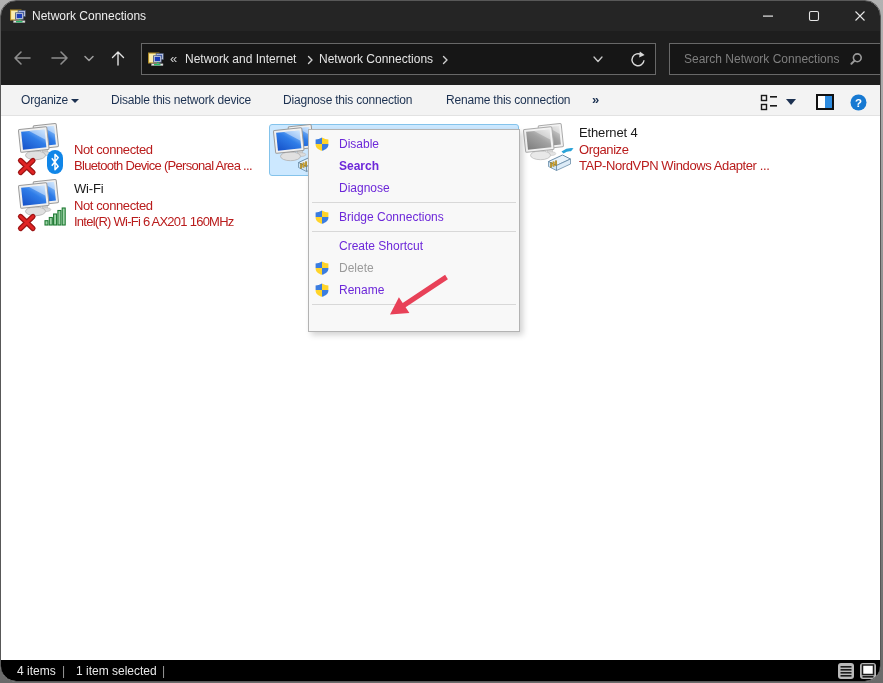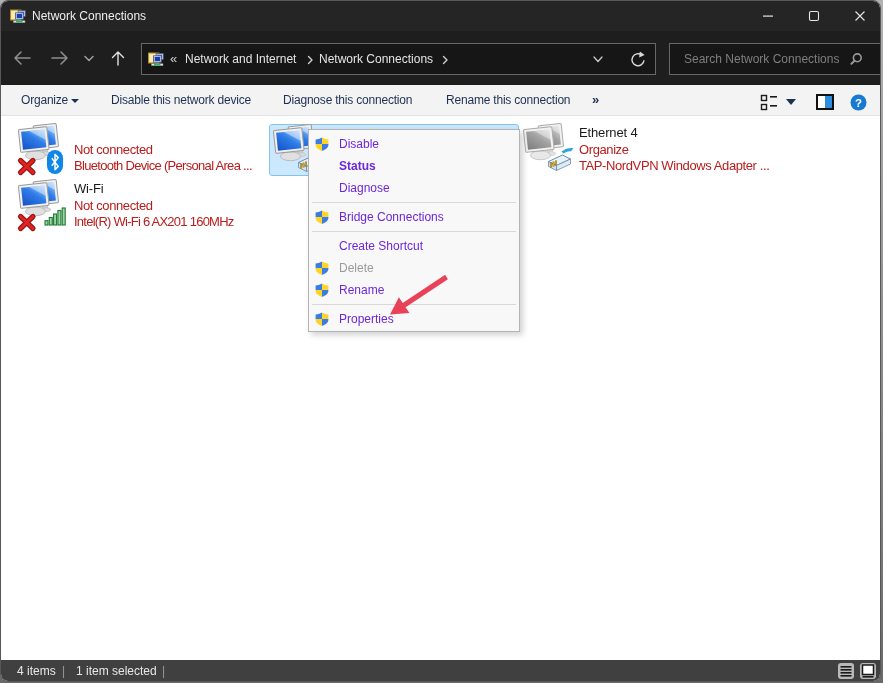--- a/index.html
+++ b/index.html
@@ -1,20 +1,20 @@
 <!DOCTYPE html>
 <html><head>
 <meta charset="utf-8">
 <style>
   * { margin:0; padding:0; box-sizing:border-box; }
   html,body { width:883px; height:683px; overflow:hidden; }
   body { font-family:"Liberation Sans", sans-serif; background:linear-gradient(#b2b2b2, #6a6a6a); }
   #win {
     position:absolute; left:0; top:0; width:881px; height:682px;
-    border-radius:8px; overflow:hidden; border:1px solid #585858;
+    border-radius:16px; overflow:hidden; border:1px solid #585858;
     background:#fff;
     text-align:right;
   }
   
   #titlebar { position:absolute; left:0; top:0; width:100%; height:30px; background:#252525; }
   #title-ico { position:absolute; left:9px; top:7px; }
   #title-txt { position:absolute; left:31px; top:0; height:30px; line-height:30px; color:#eeeeee; font-size:12px; }
   .capbtn { position:absolute; top:0; width:46px; height:30px; }
   
   #toolbar { position:absolute; left:0; top:30px; width:100%; height:54px; background:#1e1e1e; }
@@ -43,21 +43,21 @@
   #menu {
     position:absolute; left:307px; top:13px; width:212px; height:203px;
     background:#f8f8f8; border:1px solid #b3b3b3;
     box-shadow:3px 3px 6px rgba(0,0,0,0.18);
   }
   .mi { position:absolute; left:1px; width:208px; height:22px; line-height:22px; font-size:12px; color:#6d28d9; }
   .mi .mt { position:absolute; left:29px; top:0; }
   .mi svg { position:absolute; left:5px; top:3.5px; }
   .msep { position:absolute; left:3px; width:204px; height:1px; background:#d8d8d8; }
   
-  #statusbar { position:absolute; left:0; top:659px; width:100%; height:23px; background:#404040; color:#e8e8e8; font-size:12px;padding-left:12px; }
+  #statusbar { position:absolute; left:0; top:659px; width:100%; height:23px; background:#000000; color:#e8e8e8; font-size:12px;padding-left:12px; }
   #statusbar span { position:absolute; top:0; height:23px; line-height:22px; }
 </style>
 </head>
 <body>
 <div id="win">
 
   <div id="titlebar">
     <svg id="title-ico" width="16" height="16" viewBox="0 0 16 16">
       <rect x="0.5" y="2" width="10.5" height="10" fill="#f3dc84" stroke="#b08c28"></rect>
       <rect x="1.5" y="3" width="8.5" height="8" fill="#f9ecb0"></rect>
@@ -211,21 +211,21 @@
     </div>
 
     <div id="menu">
       <div class="mi" style="top:3px">
           <svg width="14" height="14">
             <use href="#shield"></use>
           </svg>
           <span class="mt">Disable</span>
         </div>
       <div class="mi" style="top:25px;font-weight:bold">
-          <span class="mt">Status</span>
+          <span class="mt">Search</span>
         </div>
       <div class="mi" style="top:47px">
           <span class="mt">Diagnose</span>
         </div>
       <div class="msep" style="top:72px"></div>
       <div class="mi" style="top:76px">
           <svg width="14" height="14">
             <use href="#shield"></use>
           </svg>
           <span class="mt">Bridge Connections</span>
@@ -240,26 +240,20 @@
           </svg>
           <span class="mt">Rename</span>
         </div>
       <div class="mi" style="top:127px;color:#9b9b9b">
           <svg width="14" height="14">
             <use href="#shield"></use>
           </svg>
           <span class="mt">Delete</span>
         </div>
       <div class="msep" style="top:174px"></div>
-      <div class="mi" style="top:178px">
-          <svg width="14" height="14">
-            <use href="#shield"></use>
-          </svg>
-          <span class="mt">Properties</span>
-        </div>
     </div>
 
     <svg style="position:absolute;left:380px;top:150px;z-index:30" width="80" height="60" viewBox="0 0 80 60">
       <polygon points="66.9,13.2 24.6,41.3 28.4,47.0 9.0,48.5 17.9,31.2 21.7,36.9 64.1,8.8" fill="#e84158"></polygon>
     </svg>
 
   </div>
 
   <div id="statusbar">
     <span style="left:16px">4 items</span>

